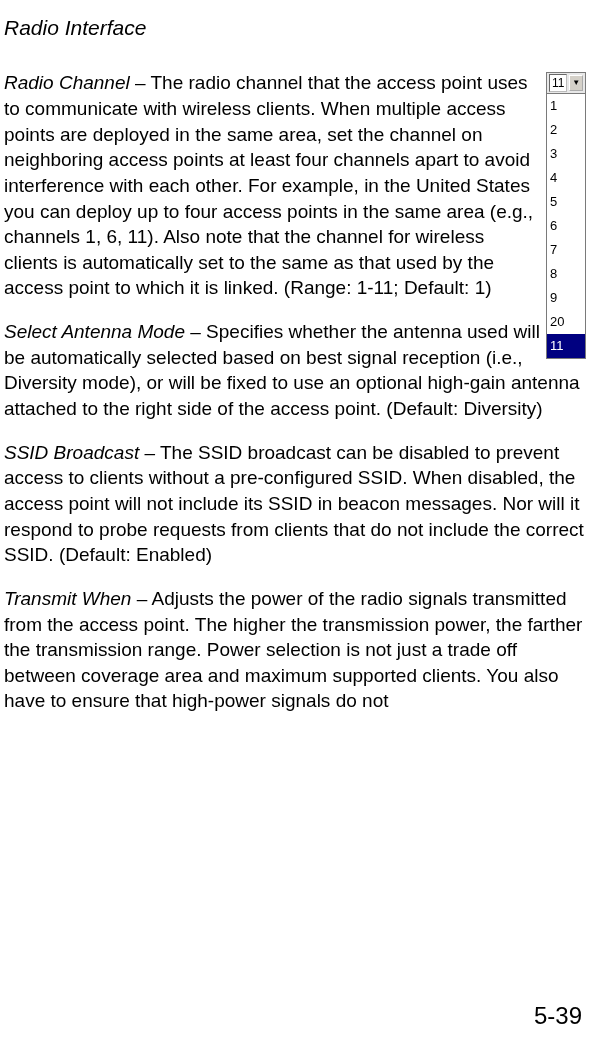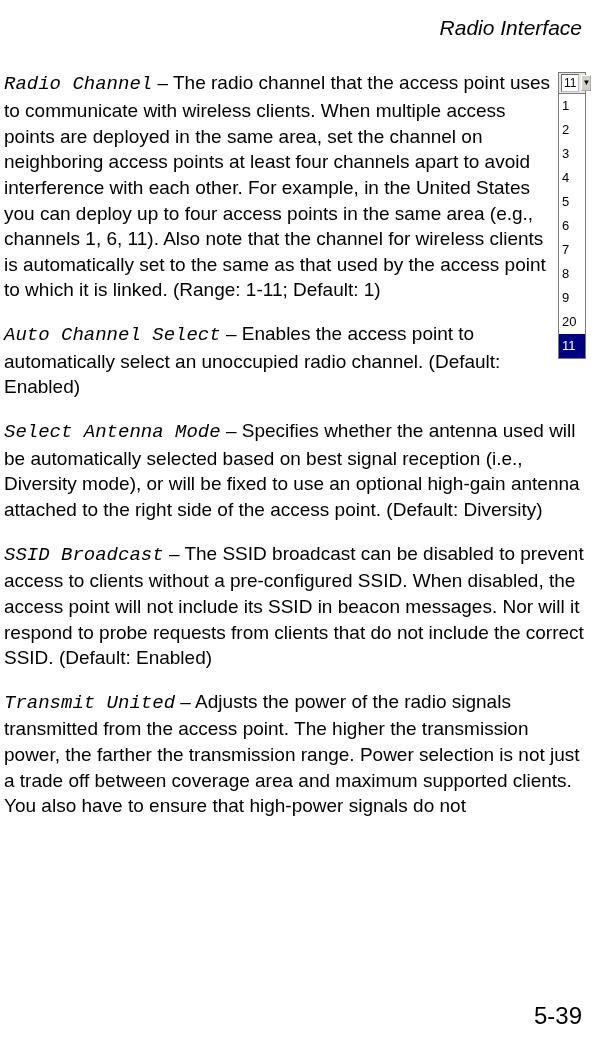--- a/index.html
+++ b/index.html
@@ -7,32 +7,31 @@
   body {
     font-family: Arial, Helvetica, sans-serif;
     font-size: 19px;
     line-height: 1.35;
     color: #000;
     background: #fff;
     position: relative;
     padding: 14px 14px 0 4px;
   }
   .header {
-    text-align: right;
     font-style: italic;
     font-size: 21px;
     margin-bottom: 28px;
     padding-right: 4px;
   }
   .content { position: relative; }
   .para { margin-bottom: 18px; }
-  .para .term { font-style: italic; font-family: Liberation Mono, monospace; }
+  .para .term { font-style: italic; }
   .floated-block {
     float: right;
-    width: 28px;
+    width: 40px;
     margin-left: 6px;
     margin-top: 2px;
   }
   .dd-header {
     height: 22px;
     border: 1px solid #7a7a7a;
     background: #e8e8e8;
     display: flex;
     align-items: center;
     padding: 0 2px;
@@ -110,32 +109,29 @@
       <div class="dd-item">9</div>
       <div class="dd-item">20</div>
       <div class="dd-item selected">11</div>
     </div>
   </div>
 
   <p class="para">
     <span class="term">Radio Channel</span><span> – The radio channel that the access point uses to communicate with wireless clients. When multiple access points are deployed in the same area, set the channel on neighboring access points at least four channels apart to avoid interference with each other. For example, in the United States you can deploy up to four access points in the same area (e.g., channels 1, 6, 11). Also note that the channel for wireless clients is automatically set to the same as that used by the access point to which it is linked. (Range: 1-11; Default: 1)</span>
   </p>
 
-  <p class="para">
-    <span class="term">Auto Channel Select</span><span> – Enables the access point to automatically select an unoccupied radio channel. (Default: Enabled)</span>
-  </p>
 
   <p class="para">
     <span class="term">Select Antenna Mode</span><span> – Specifies whether the antenna used will be automatically selected based on best signal reception (i.e., Diversity mode), or will be fixed to use an optional high-gain antenna attached to the right side of the access point. (Default: Diversity)</span>
   </p>
 
   <p class="para">
     <span class="term">SSID Broadcast</span><span> – The SSID broadcast can be disabled to prevent access to clients without a pre-configured SSID. When disabled, the access point will not include its SSID in beacon messages. Nor will it respond to probe requests from clients that do not include the correct SSID. (Default: Enabled)</span>
   </p>
 
 
   <p class="para">
-    <span class="term">Transmit United</span><span> – Adjusts the power of the radio signals transmitted from the access point. The higher the transmission power, the farther the transmission range. Power selection is not just a trade off between coverage area and maximum supported clients. You also have to ensure that high-power signals do not</span>
+    <span class="term">Transmit When</span><span> – Adjusts the power of the radio signals transmitted from the access point. The higher the transmission power, the farther the transmission range. Power selection is not just a trade off between coverage area and maximum supported clients. You also have to ensure that high-power signals do not</span>
   </p>
 
 </div>
 
 <div class="page-num">5-39</div>
 
 </body></html>

